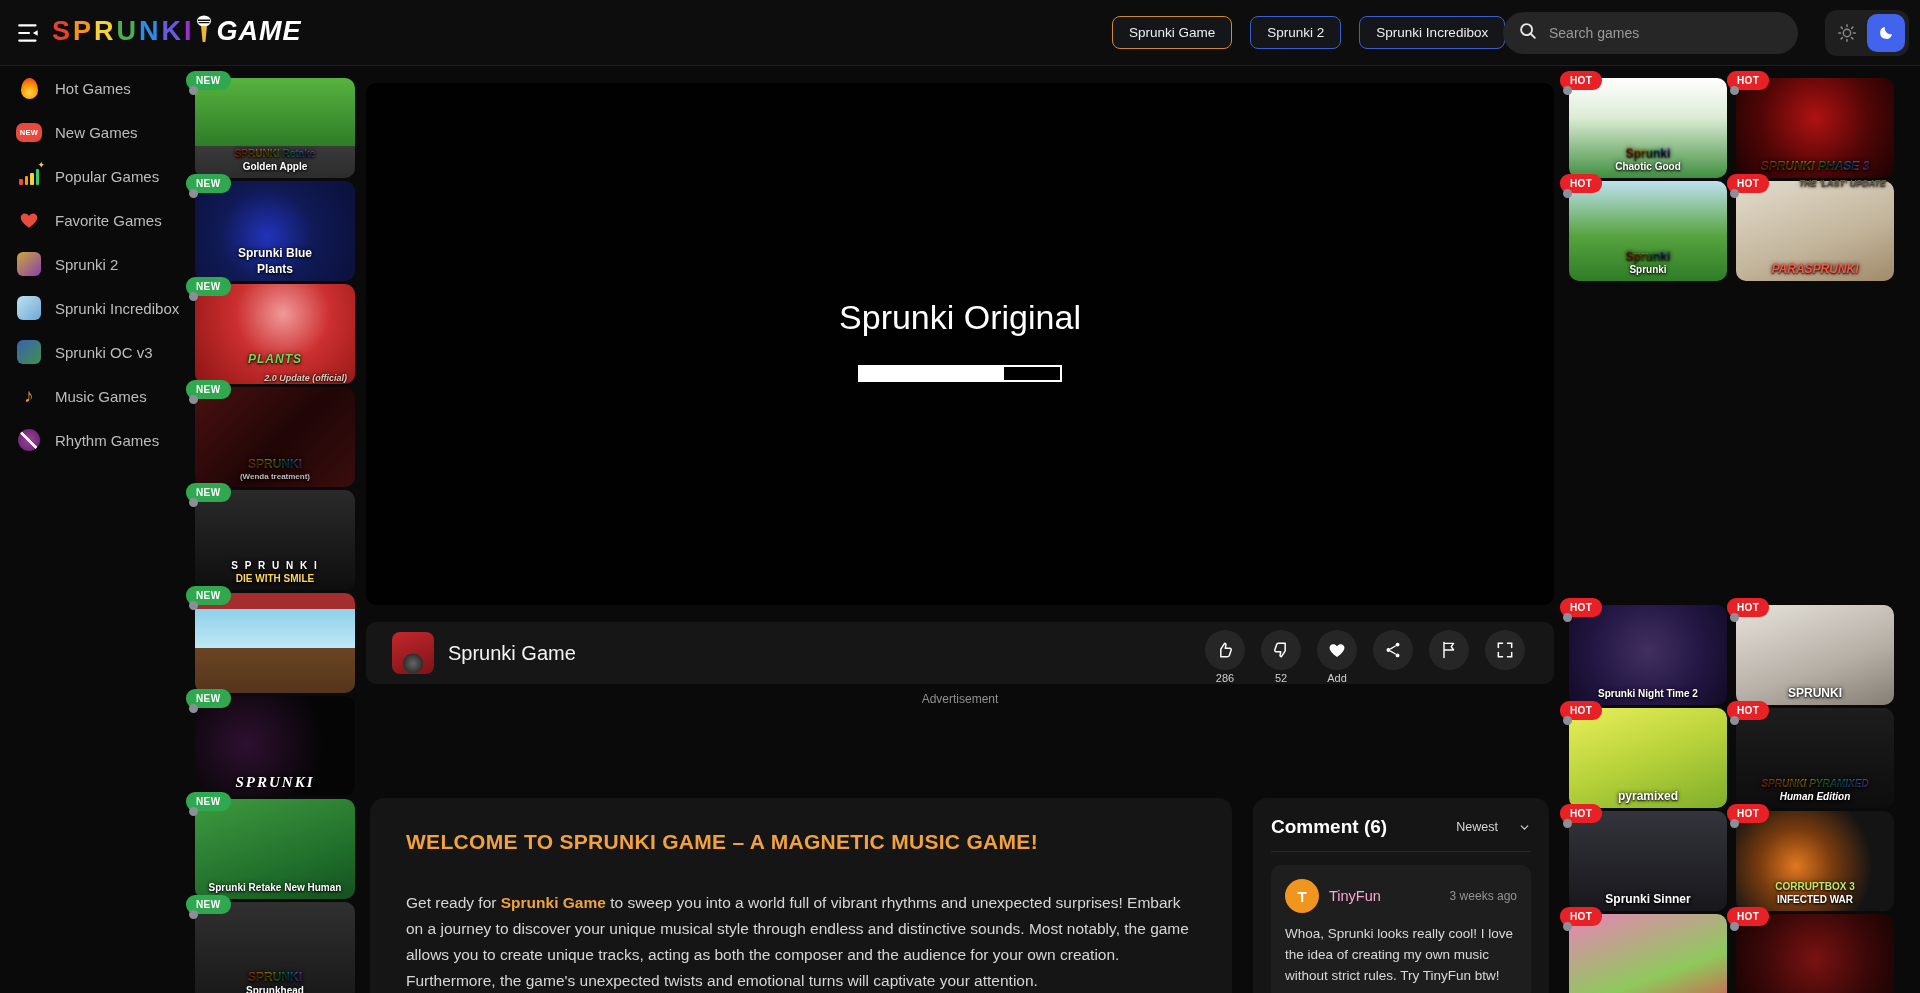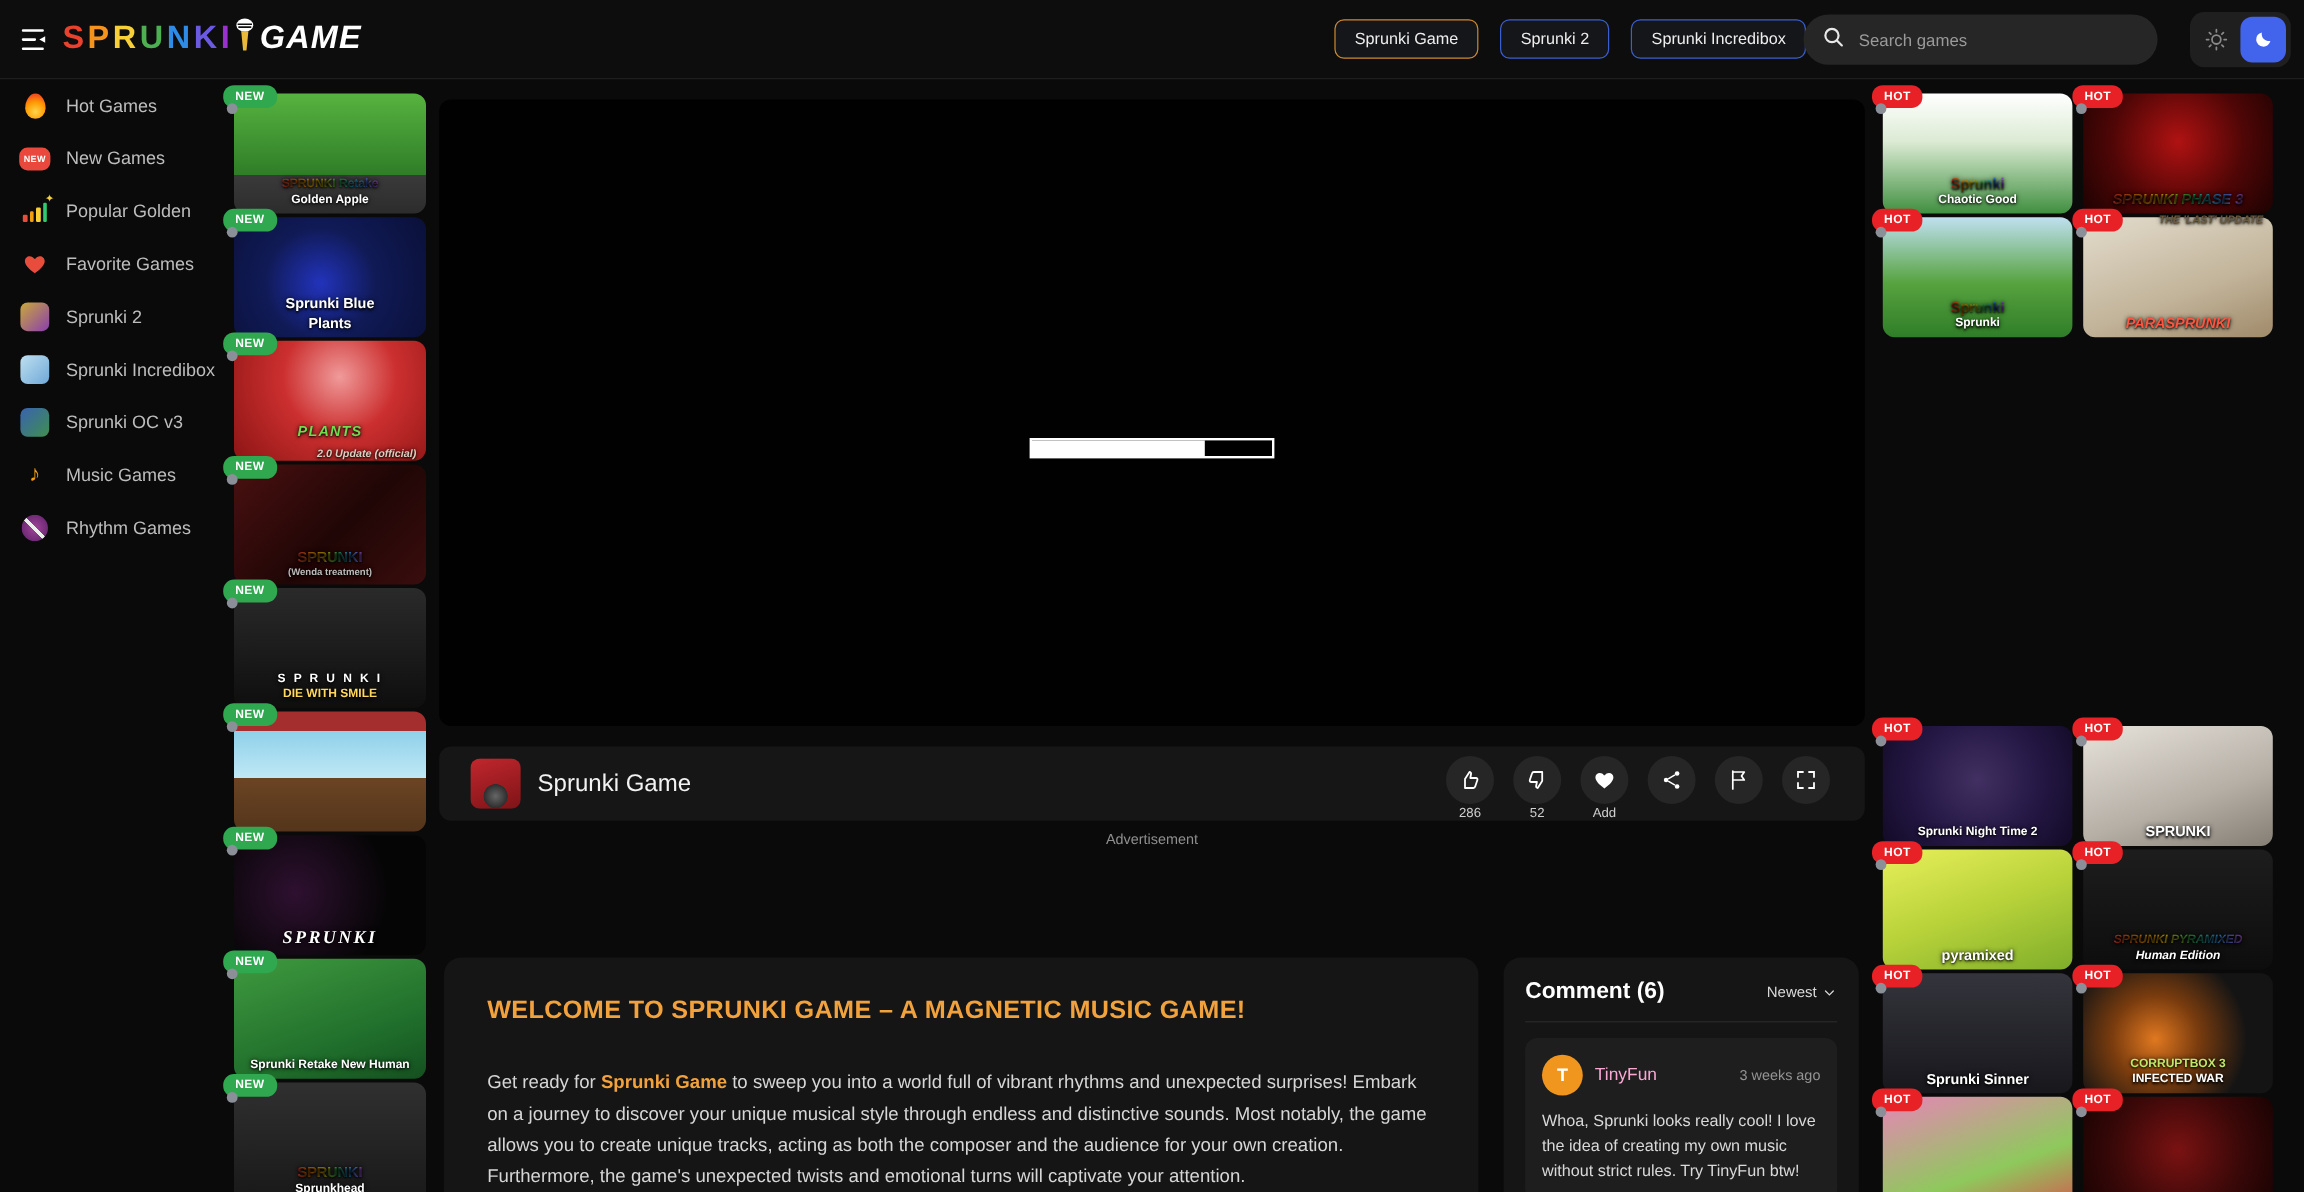--- a/index.html
+++ b/index.html
@@ -132,21 +132,21 @@
              background:#151515; border-radius:14px; padding:32px 36px; }
   .welcome h1 { font-size:21px; font-weight:800; color:#f2a23c; letter-spacing:.3px; margin-bottom:18px; }
   .welcome p { font-size:15.5px; color:#d6d6d6; line-height:1.68; margin-bottom:20px;margin-top:36px; }
   .welcome p b { color:#f2a23c; }
 
   
   .comments { position:absolute; left:1253px; top:798px; width:296px; height:320px;
               background:#151515; border-radius:14px; padding:18px; }
   .c-head { display:flex; align-items:center; justify-content:space-between; }
   .c-title { font-size:19px; font-weight:700; color:#fff; }
-  .c-sort { display:flex; align-items:center; gap:4px; font-size:12.5px; color:#d8d8d8; cursor:pointer; }
+  .c-sort { display:flex; align-items:center; gap:20px; font-size:12.5px; color:#d8d8d8; cursor:pointer; }
   .c-div { height:1px; background:#2a2a2a; margin:13px 0; }
   .comment { background:#1e1e1e; border-radius:10px; padding:14px; }
   .cm-head { display:flex; align-items:center; }
   .avatar { width:34px; height:34px; border-radius:50%; background:#f0961e; color:#fff;
             font-weight:700; font-size:15px; display:flex; align-items:center; justify-content:center; flex:0 0 34px; }
   .cm-name { margin-left:10px; font-size:14.5px; color:#f9a8d4; }
   .cm-time { margin-left:auto; font-size:12px; color:#949494; }
   .cm-body { margin-top:11px; font-size:13.5px; color:#d9d9d9; line-height:1.55; }
 </style>
 </head>
@@ -221,21 +221,21 @@
   <div class="side-item">
     <span class="si-box">
       <span class="ic-bars">
           <i></i>
           <i></i>
           <i></i>
           <i></i>
           <span class="star">✦</span>
         </span>
     </span>
-    <span class="si-label">Popular Golden</span>
+    <span class="si-label">Popular Games</span>
   </div>
   <div class="side-item">
     <span class="si-box">
       <svg width="22" height="22" viewBox="0 0 24 24">
           <path d="M12 20.5C6 16.2 3 12.6 3 9.3 3 6.9 5 5 7.4 5c1.7 0 3.2.8 4.1 2.2h1C13.4 5.8 14.9 5 16.6 5 19 5 21 6.9 21 9.3c0 3.3-3 6.9-9 11.2z" fill="#e74c3c"></path>
         </svg>
     </span>
     <span class="si-label">Favorite Games</span>
   </div>
   <div class="side-item">
@@ -324,20 +324,21 @@
   <div class="thumb t9">
     <span class="badge new">NEW</span>
     <div class="caps">
         <span class="cap rainbow">SPRUNKI</span>
         <span class="cap small">Sprunkhead</span>
       </div>
   </div>
 </div>
 
 <div class="player">
+  <div class="p-title">Sprunki Original</div>
   <div class="p-bar">
       <div class="p-fill" style="width: 72%;"></div>
     </div>
 </div>
 
 <div class="gamebar">
   <div class="gb-icon"></div>
   <div class="gb-title">Sprunki Game</div>
   <div class="actions">
     <div class="action">

